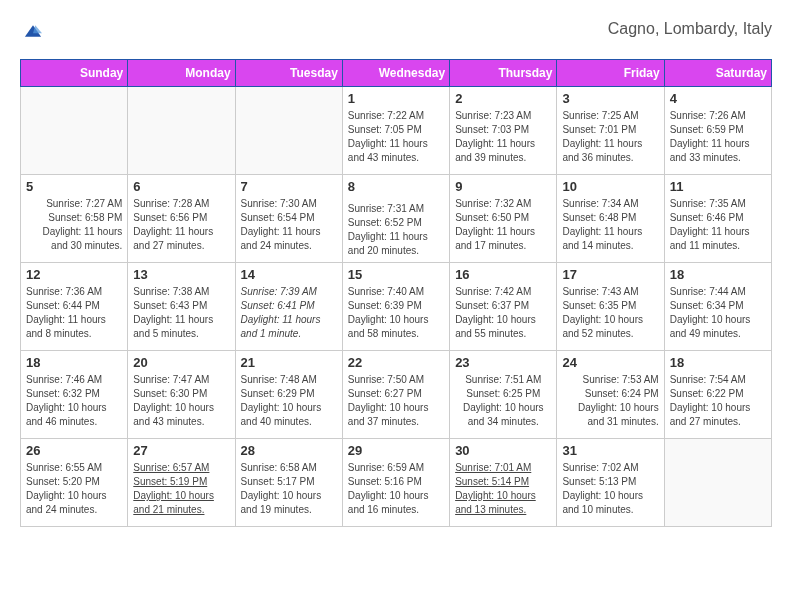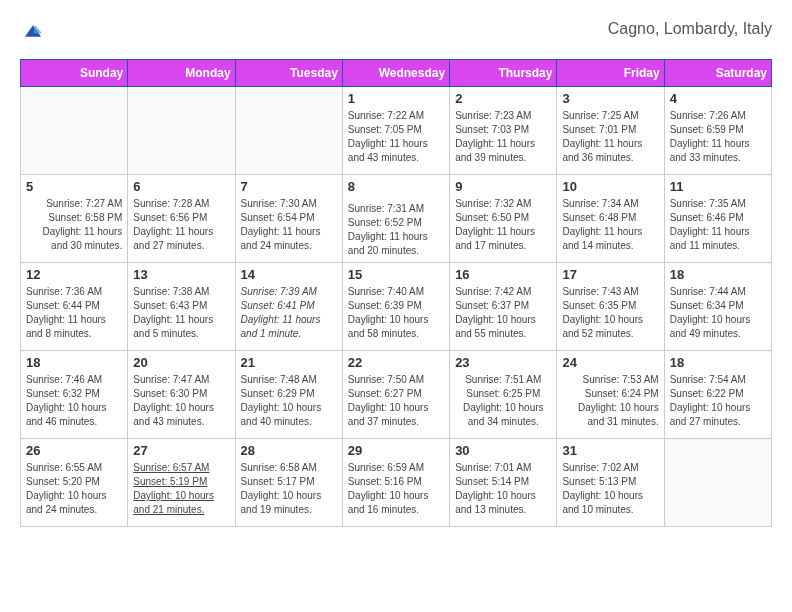--- a/index.html
+++ b/index.html
@@ -322,21 +322,21 @@
         </td>
         <td>
           <div class="day-number">29</div>
           <div class="day-info" style="white-space: pre-line;">Sunrise: 6:59 AM
 Sunset: 5:16 PM
 Daylight: 10 hours
 and 16 minutes.</div>
         </td>
         <td>
           <div class="day-number">30</div>
-          <div class="day-info" style="white-space: pre-line;">Sunrise: 7:01 AM
+          <div class="day-info" style="white-space: pre-line; text-decoration: underline;">Sunrise: 7:01 AM
 Sunset: 5:14 PM
 Daylight: 10 hours
 and 13 minutes.</div>
         </td>
         <td>
           <div class="day-number">31</div>
           <div class="day-info" style="white-space: pre-line;">Sunrise: 7:02 AM
 Sunset: 5:13 PM
 Daylight: 10 hours
 and 10 minutes.</div>

